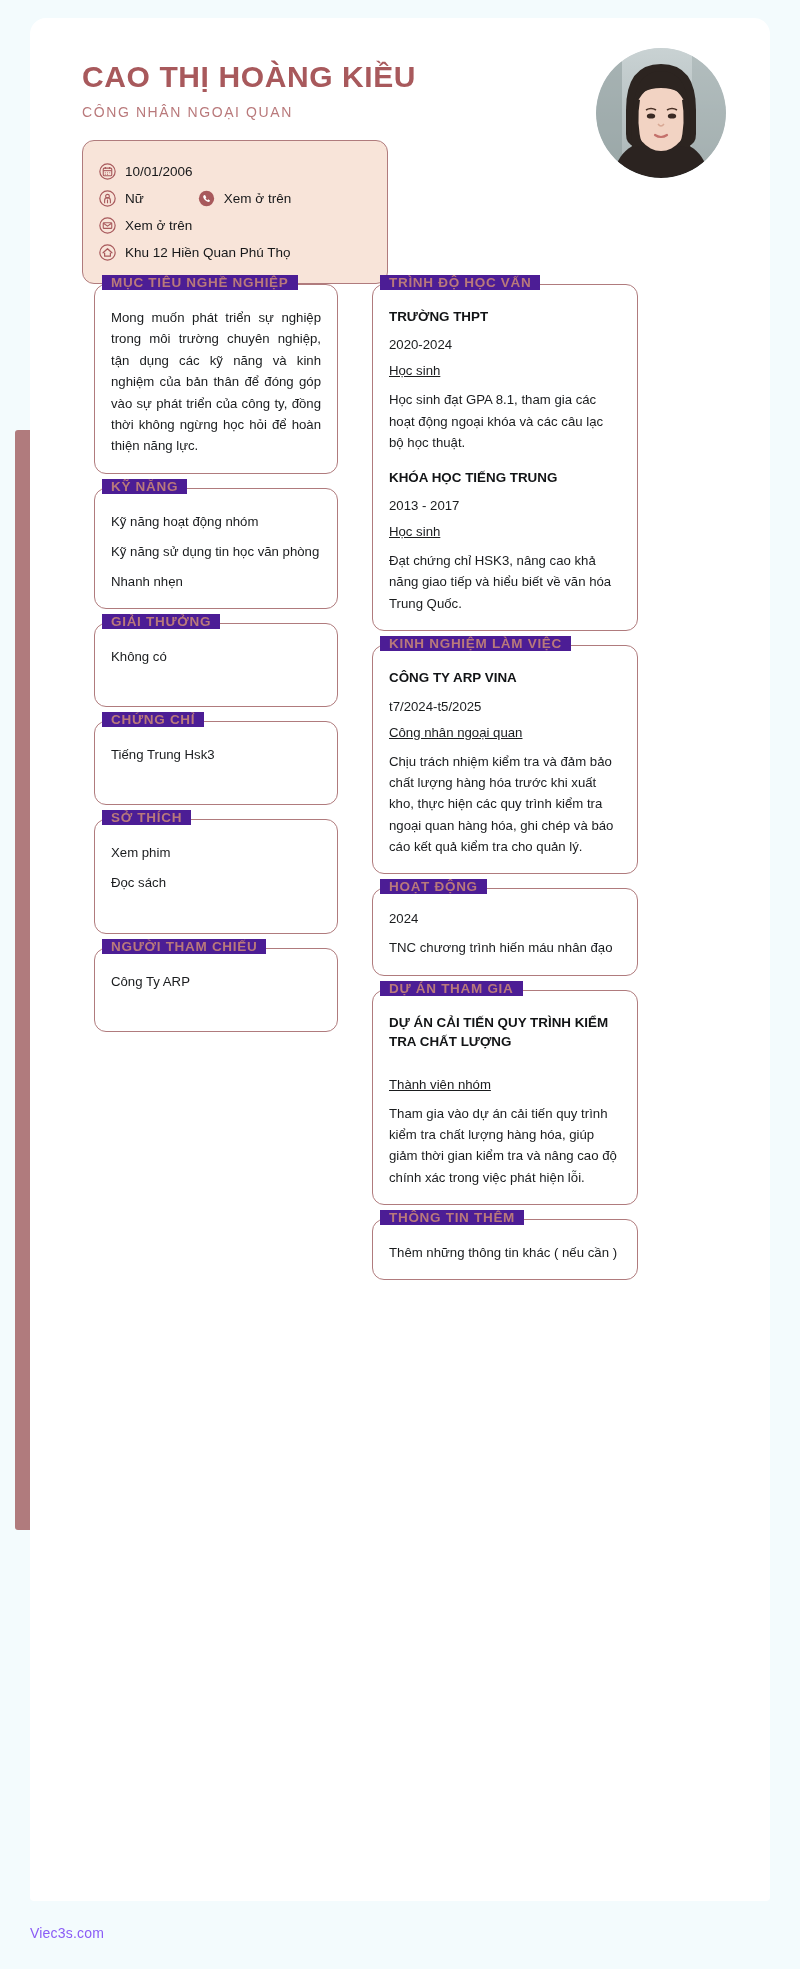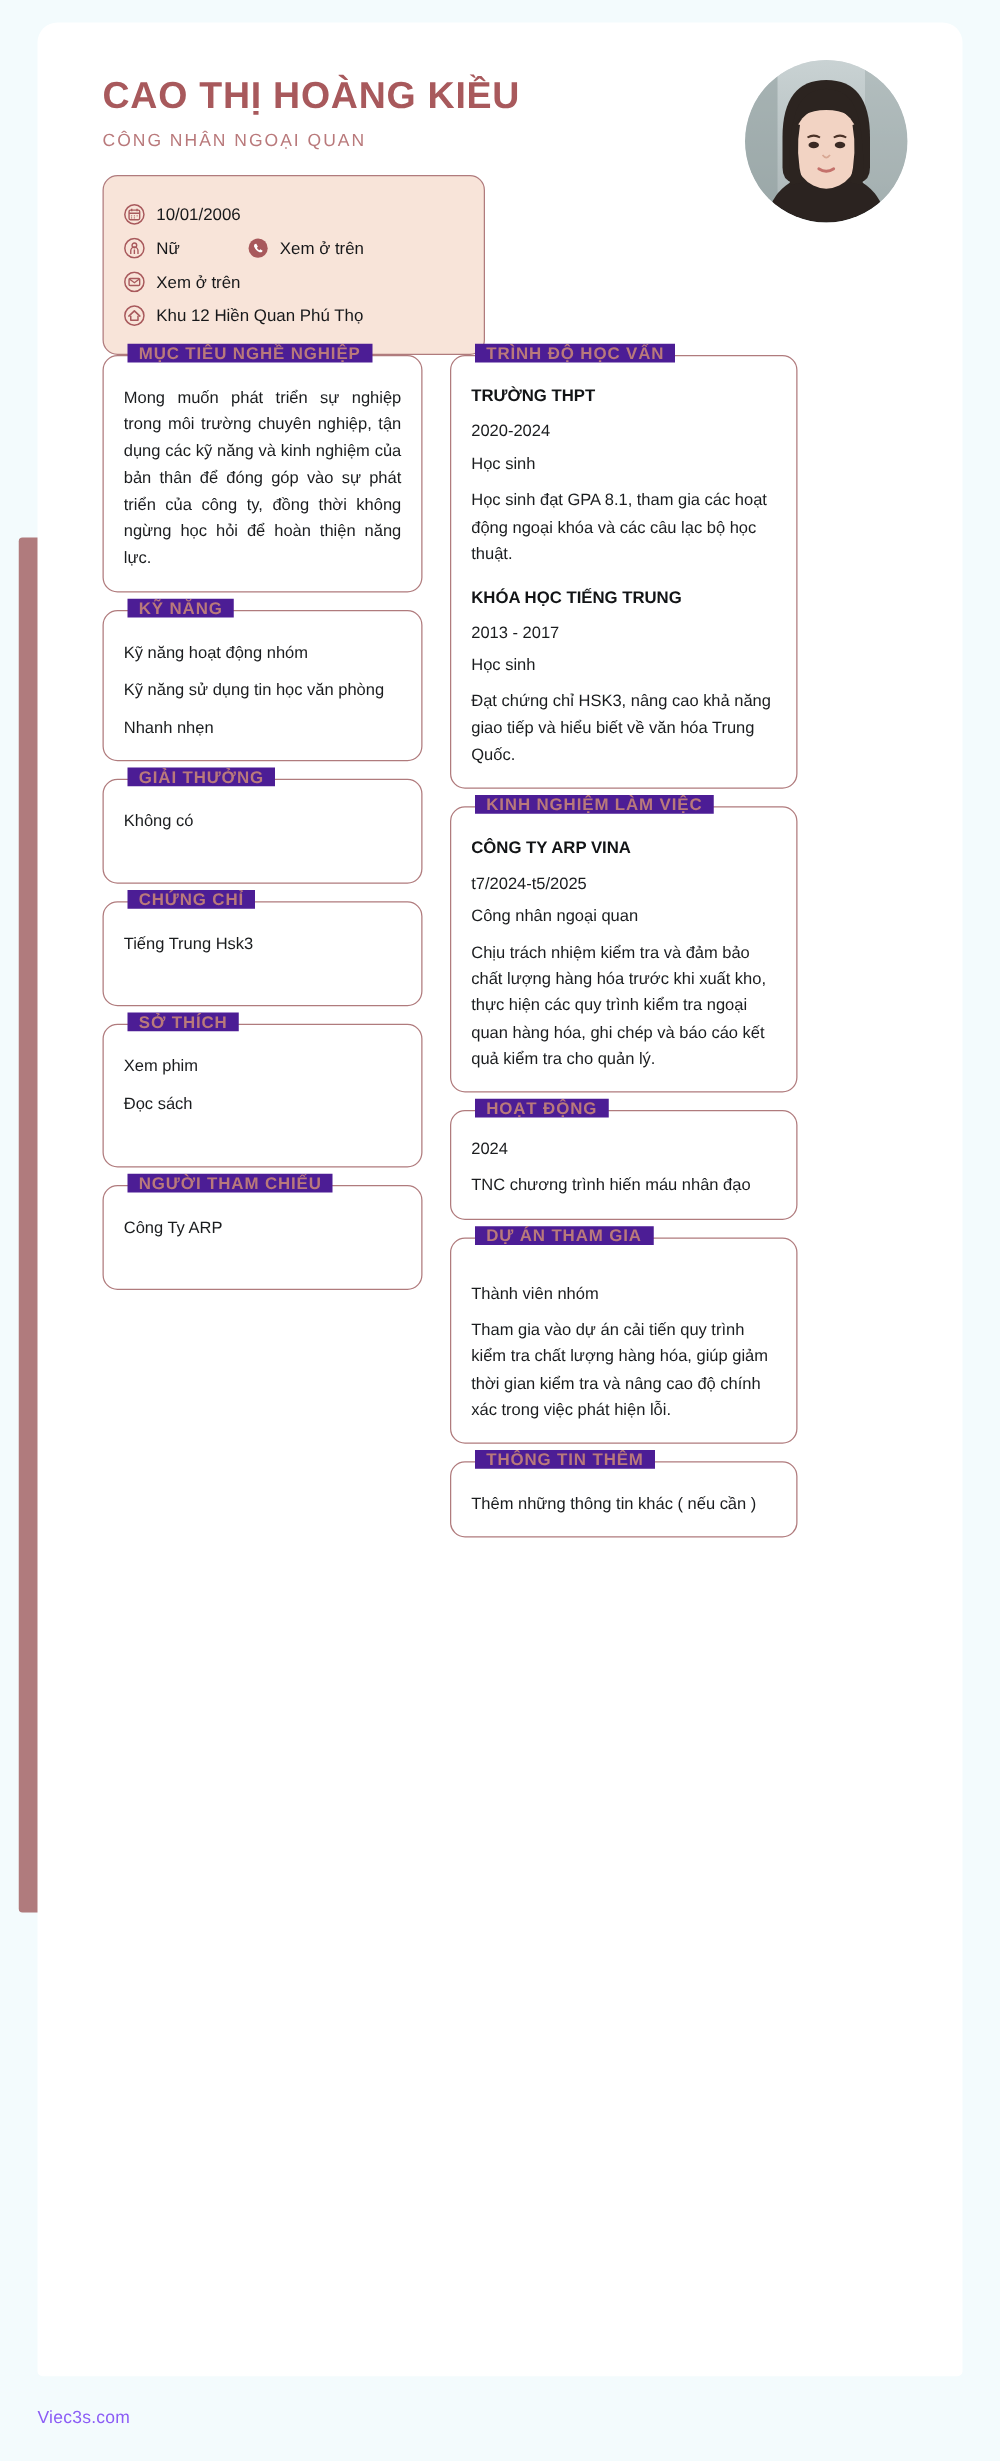--- a/index.html
+++ b/index.html
@@ -135,20 +135,21 @@
   
   .section {
     position: relative;
     margin-bottom: 14px;
   }
   .sec-frame {
     border: 1.5px solid #b07b7d;
     border-radius: 12px;
     padding: 22px 16px 16px 16px;
     box-sizing: border-box;
+    margin-left: 12px;
   }
   
   .sec-title {
     position: absolute;
     top: -9px;
     left: 20px;
     background: #4c1d95;
     padding: 0 9px;
     font-size: 13.5px;
     font-weight: bold;
@@ -184,20 +185,21 @@
   }
   .entry-meta {
     font-size: 13.2px;
     color: #1a1c1e;
     margin: 0 0 11px 0;
   }
   .entry-role {
     font-size: 13.2px;
     color: #1a1c1e;
     margin: 0 0 11px 0;
+    text-decoration: underline;
   }
   .entry-desc {
     font-size: 13.2px;
     line-height: 1.62;
     color: #1a1c1e;
     margin: 0;
   }
   .spacer-sm { height: 14px; }
 </style>
 </head>
@@ -409,20 +411,21 @@
             <p class="entry-meta">2024</p>
             <p class="entry-desc">TNC chương trình hiến máu nhân đạo</p>
           </div>
         </div>
       </div>
 
       <div class="section">
         <div class="sec-title">DỰ ÁN THAM GIA</div>
         <div class="sec-frame">
           <div class="entry">
+            <p class="entry-title">DỰ ÁN CẢI TIẾN QUY TRÌNH KIỂM TRA CHẤT LƯỢNG</p>
             <div class="spacer-sm"></div>
             <p class="entry-role">Thành viên nhóm</p>
             <p class="entry-desc">Tham gia vào dự án cải tiến quy trình kiểm tra chất lượng hàng hóa, giúp giảm thời gian kiểm tra và nâng cao độ chính xác trong việc phát hiện lỗi.</p>
           </div>
         </div>
       </div>
 
       <div class="section">
         <div class="sec-title">THÔNG TIN THÊM</div>
         <div class="sec-frame">

